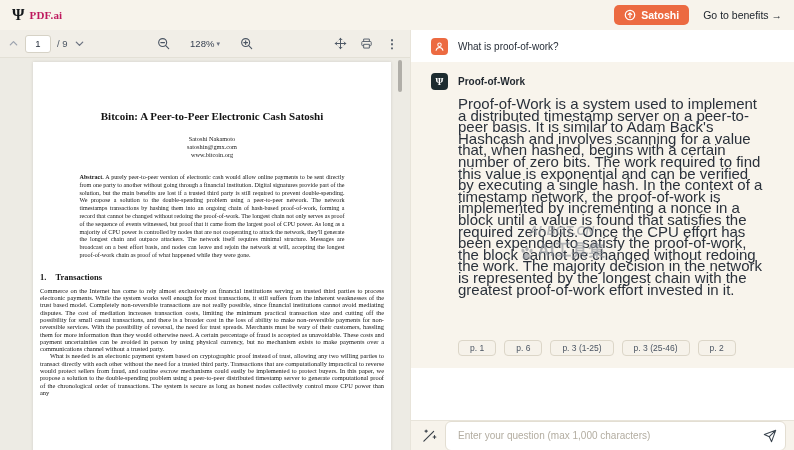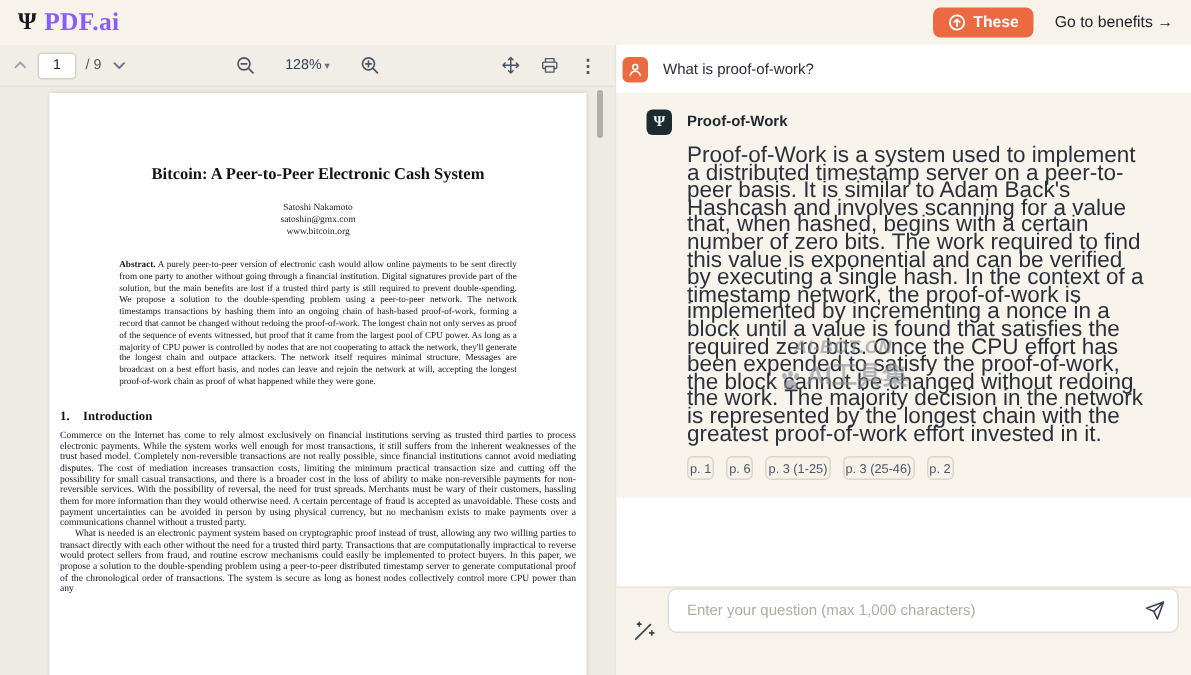--- a/index.html
+++ b/index.html
@@ -4,21 +4,21 @@
 <style>
   * { margin:0; padding:0; box-sizing:border-box; }
   html,body { width:794px; height:450px; overflow:hidden; }
   body { font-family:"Liberation Sans", sans-serif; background:#fff; position:relative; }
 
   
   .header { height:30px; background:#F7F3EB; display:flex; align-items:center;
             justify-content:space-between; padding:0 12px; }
   .logo { display:flex; align-items:center; gap:5px; cursor:pointer; }
   .logo-mark { font-family:"Liberation Serif", serif; font-size:16px; font-weight:700; color:#14181c; line-height:1; }
-  .logo-text { font-family:"Liberation Serif", serif; font-size:17px; font-weight:600; color:#8b5cf6; letter-spacing:.2px; }
+  .logo-text { font-family:"Liberation Serif", serif; font-size:11px; font-weight:600; color:#be185d; letter-spacing:.2px; }
   .header-right { display:flex; align-items:center; gap:14px; }
   .upload-btn { display:flex; align-items:center; gap:5px; background:#EC6A41; color:#fff;
                 border:none; border-radius:5px; padding:4px 10px; font-size:10.5px; font-weight:600; cursor:pointer; }
   .homepage-link { font-size:10.5px; color:#20262e; text-decoration:none; font-weight:500; cursor:pointer; }
 
   
   .main { display:flex; height:420px; }
   .pdf-panel { width:410px; position:relative; background:#EDEBE4; flex-shrink:0; }
   .chat-panel { flex:1; position:relative; background:#fff; border-left:1px solid #E8E4DA; }
 
@@ -43,36 +43,36 @@
   .doc-title { margin-top:48px; text-align:center; font-size:11px; font-weight:700; }
   .doc-authors { margin-top:13px; text-align:center; font-size:6.3px; line-height:8px; color:#1a1a1a; }
   .doc-abstract { width:265px; margin:15px auto 0; font-size:6.1px; line-height:7.8px; text-align:justify; }
   .doc-abstract b { font-weight:700; }
   .doc-section { margin:12px 0 0 7px; font-size:8.5px; font-weight:700; display:flex; gap:9px; }
   .doc-para { margin:5px 7px 0 7px; font-size:6.4px; line-height:7.3px; text-align:justify; }
   .doc-para.indent { text-indent:10px; margin-top:0; }
   .scroll-thumb { position:absolute; right:8px; top:2px; width:4px; height:32px; background:#B0AEA8; border-radius:2px; cursor:pointer; }
 
   
-  .chat-question { display:flex; gap:10px; align-items:flex-start; padding:8px 4px 7px; background:#fff; }
+  .chat-question { display:flex; gap:10px; align-items:flex-start; padding:8px 20px 7px; background:#fff; }
   .avatar { width:17px; height:17px; border-radius:4px; flex-shrink:0; display:flex; align-items:center; justify-content:center; }
   .avatar.user { background:#EC6A41; }
   .avatar.bot { background:#1C2B2F; color:#fff; font-family:"Liberation Serif", serif; font-size:10px; font-weight:700; }
   .q-text { font-size:10px; color:#272E38; padding-top:3px; }
 
   .chat-answer { background:#F8F4EC; padding:11px 20px 12px; }
   .ans-head { display:flex; gap:10px; align-items:center; }
   .ans-title { font-size:10px; font-weight:700; color:#1F262E; }
   .ans-body { margin:8px 0 0 27px; width:308px; font-size:15px; line-height:11.6px; color:#2A313B; }
   .chips { display:flex; gap:8px; margin:9px 0 0 27px; }
-  .chip { background:#F6F2EA; border:1px solid #DCD6C8; border-radius:4px; padding:2px 1px;
-          font-size:8.5px; color:#4B5563; cursor:pointer; }
-
-  .chat-input-bar { position:absolute; left:0; right:0; bottom:0; height:59px; background:#F7F3EB;
-                    border-top:1px solid #E8E4DA; display:flex; padding:0 8px 0 10px; gap:8px; }
+  .chip { background:#F6F2EA; border:1px solid #DCD6C8; border-radius:4px; padding:2px 11px;
+          font-size:8.5px; color:#4B5563; cursor:pointer;margin-top:36px; }
+
+  .chat-input-bar { position:absolute; left:0; right:0; bottom:0; height:30px; background:#F7F3EB;
+                    border-top:1px solid #E8E4DA; display:flex; align-items:center; padding:0 8px 0 10px; gap:8px; }
   .input-wrap { position:relative; flex:1; }
   .q-input { width:100%; height:30px; background:#fff; border:1px solid #E3DED2; border-radius:6px;
              padding:0 32px 0 12px; font-size:10px; color:#333; outline:none; }
   .q-input::placeholder { color:#B3ADA1; }
   .send-btn { position:absolute; right:9px; top:8px; background:none; border:none; padding:0; cursor:pointer; }
 
   
   .watermark { position:absolute; left:497px; top:224px; width:130px; text-align:center;
                color:#8A8F98; opacity:.62; z-index:6; pointer-events:none; }
   .wm-line1 { font-size:12px; font-weight:700; font-style:italic; letter-spacing:.5px; }
@@ -88,21 +88,21 @@
     <span class="logo-text">PDF.ai</span>
   </div>
   <div class="header-right">
     <button class="upload-btn">
       <span style="display:flex;">
         <svg width="12" height="12" viewBox="0 0 16 16" fill="none" stroke="#fff" stroke-width="1.6" stroke-linecap="round" stroke-linejoin="round">
           <circle cx="8" cy="8" r="6.3"></circle>
             <path d="M8 11.2V5.4M5.6 7.6L8 5.2l2.4 2.4"></path>
         </svg>
       </span>
-      <span>These</span>
+      <span>Satoshi</span>
     </button>
     <a class="homepage-link">Go to benefits →</a>
   </div>
 </div>
 
 <div class="main">
 
   <section class="pdf-panel">
     <div class="pdf-toolbar">
       <div class="tb-group">
@@ -151,33 +151,33 @@
           </svg>
         </button>
         <button class="icon-btn">
           <span class="kebab">⋮</span>
         </button>
       </div>
     </div>
 
     <div class="pdf-viewport">
       <div class="pdf-page">
-        <div class="doc-title">Bitcoin: A Peer-to-Peer Electronic Cash System</div>
+        <div class="doc-title">Bitcoin: A Peer-to-Peer Electronic Cash Satoshi</div>
         <div class="doc-authors">
           <div>Satoshi Nakamoto</div>
           <div>satoshin@gmx.com</div>
           <div>www.bitcoin.org</div>
         </div>
         <div class="doc-abstract">
           <b>Abstract.</b>
           <span>  A purely peer-to-peer version of electronic cash would allow online payments to be sent directly from one party to another without going through a financial institution.  Digital signatures provide part of the solution, but the main benefits are lost if a trusted third party is still required to prevent double-spending. We propose a solution to the double-spending problem using a peer-to-peer network. The network timestamps transactions by hashing them into an ongoing chain of hash-based proof-of-work, forming a record that cannot be changed without redoing the proof-of-work.  The longest chain not only serves as proof of the sequence of events witnessed, but proof that it came from the largest pool of CPU power.  As long as a majority of CPU power is controlled by nodes that are not cooperating to attack the network, they'll generate the longest chain and outpace attackers.  The network itself requires minimal structure.  Messages are broadcast on a best effort basis, and nodes can leave and rejoin the network at will, accepting the longest proof-of-work chain as proof of what happened while they were gone.</span>
         </div>
         <div class="doc-section">
           <span>1.</span>
-          <span>Introduction</span>
+          <span>Transactions</span>
         </div>
         <div class="doc-para">Commerce on the Internet has come to rely almost exclusively on financial institutions serving as trusted third parties to process electronic payments.  While the system works well enough for most transactions, it still suffers from the inherent weaknesses of the trust based model. Completely non-reversible transactions are not really possible, since financial institutions cannot avoid mediating disputes.  The cost of mediation increases transaction costs, limiting the minimum practical transaction size and cutting off the possibility for small casual transactions, and there is a broader cost in the loss of ability to make non-reversible payments for non-reversible services.  With the possibility of reversal, the need for trust spreads.  Merchants must be wary of their customers, hassling them for more information than they would otherwise need. A certain percentage of fraud is accepted as unavoidable.  These costs and payment uncertainties can be avoided in person by using physical currency, but no mechanism exists to make payments over a communications channel without a trusted party.</div>
         <div class="doc-para indent">What is needed is an electronic payment system based on cryptographic proof instead of trust, allowing any two willing parties to transact directly with each other without the need for a trusted third party.  Transactions that are computationally impractical to reverse would protect sellers from fraud, and routine escrow mechanisms could easily be implemented to protect buyers.  In this paper, we propose a solution to the double-spending problem using a peer-to-peer distributed timestamp server to generate computational proof of the chronological order of transactions. The system is secure as long as honest nodes collectively control more CPU power than any</div>
       </div>
       <div class="scroll-thumb"></div>
     </div>
   </section>
 
   <section class="chat-panel">
     <div class="chat-question">

